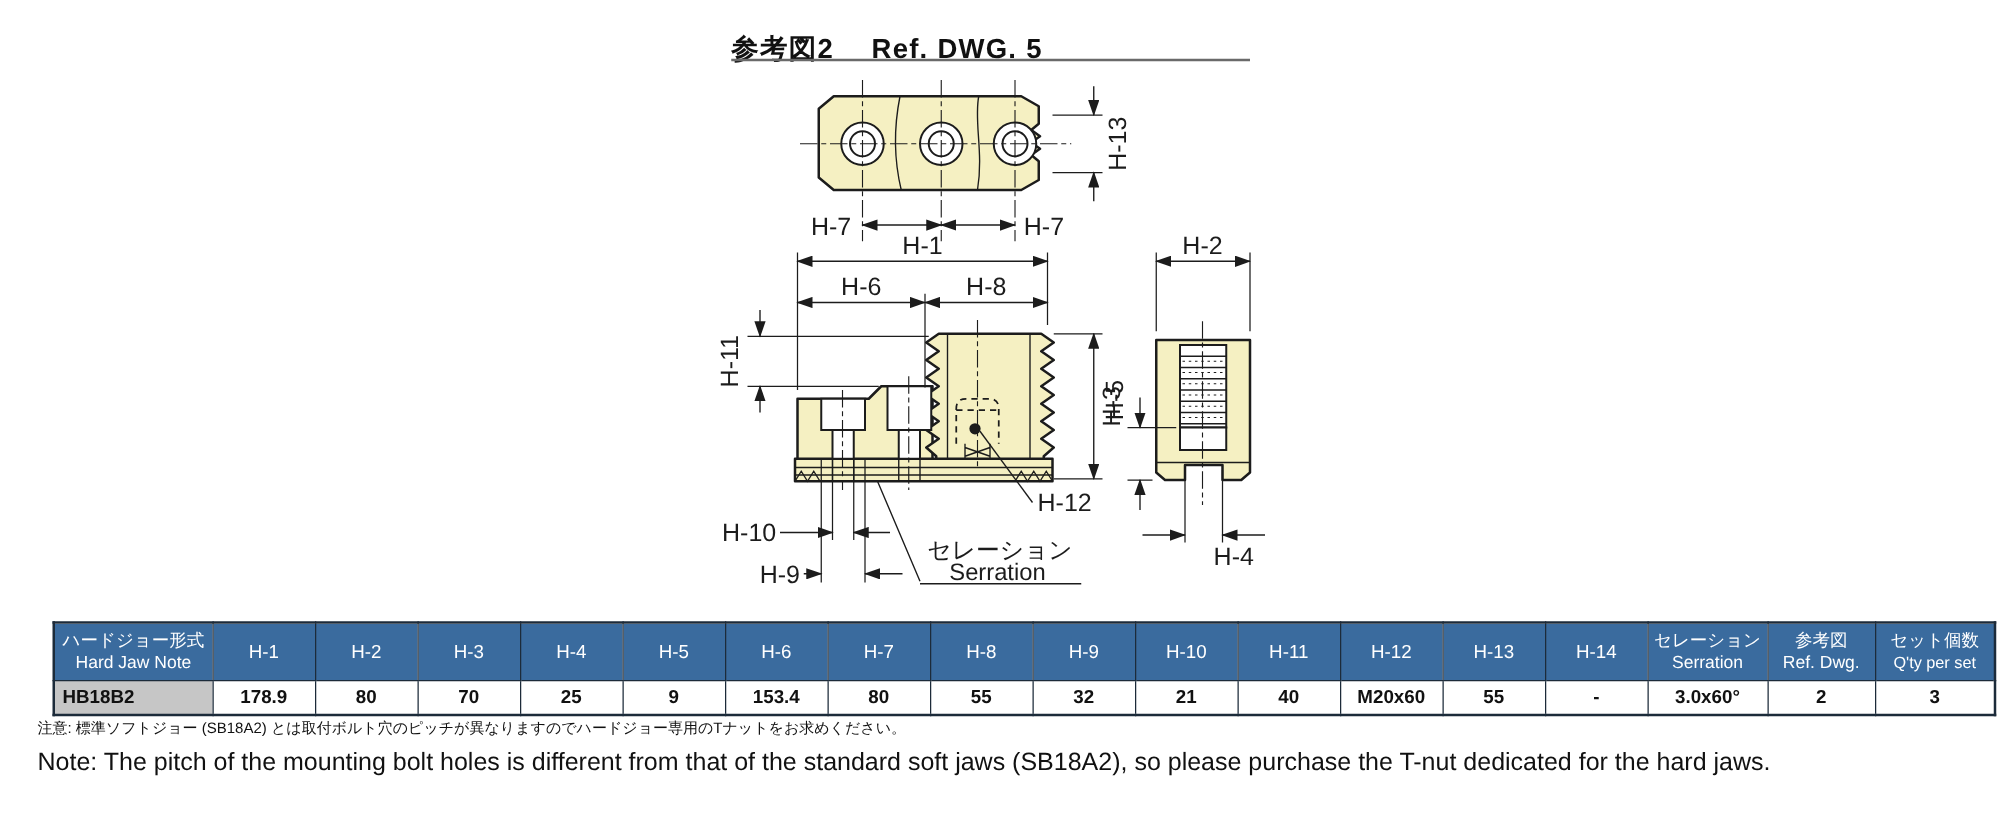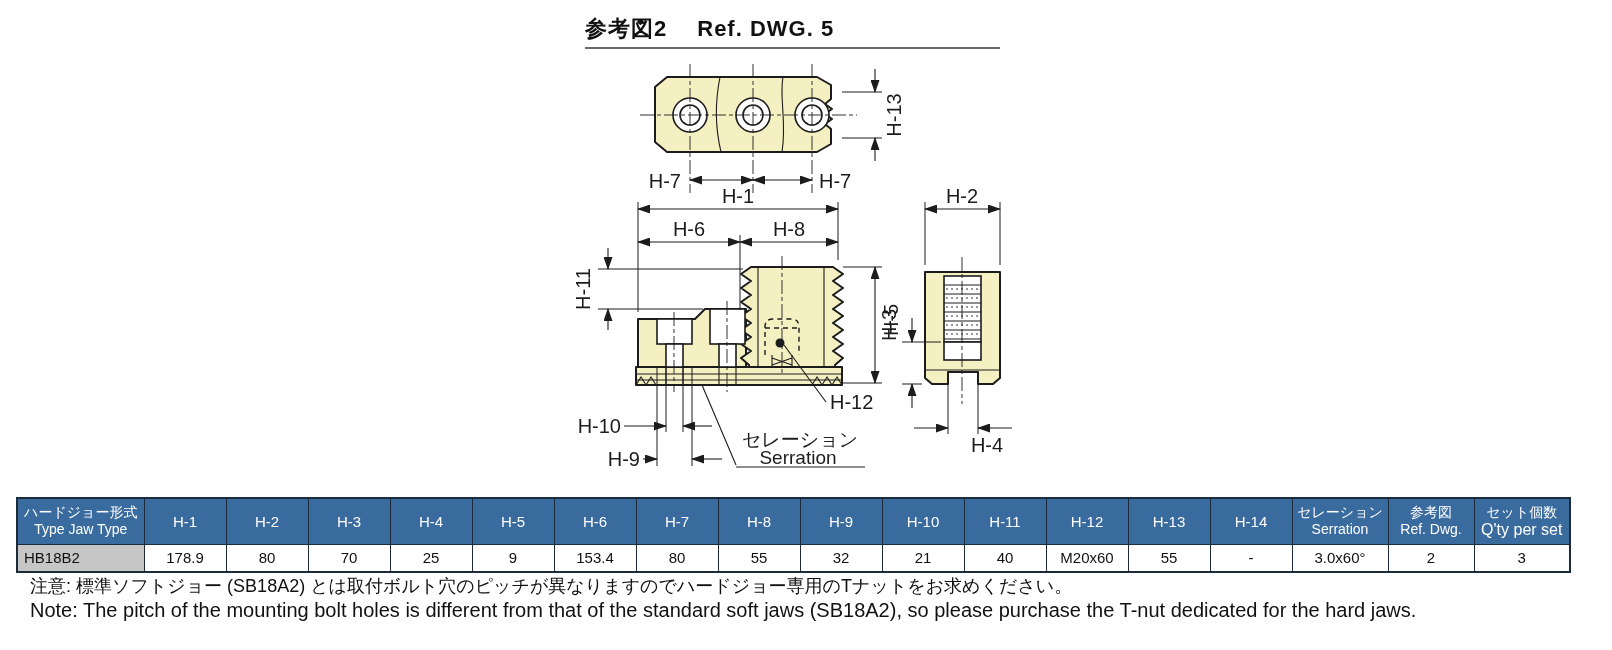--- a/index.html
+++ b/index.html
@@ -8,54 +8,54 @@
     --header-bg:#3A6B9E;
     --header-text:#FFFFFF;
     --type-bg:#C6C6C6;
     --tborder:#1C2B3A;
   }
   *{margin:0;padding:0;box-sizing:border-box;}
   body{
     width:1612px;height:650px;position:relative;background:#fff;
     font-family:"Liberation Sans","DejaVu Sans",sans-serif;color:#111;overflow:hidden;
   }
-  .title-wrap{position:absolute;left:585px;top:14px;display:flex;gap:30px;align-items:baseline;}
+  .title-wrap{position:absolute;left:585px;top:24px;display:flex;gap:30px;align-items:baseline;}
   .title-jp{font-size:22px;font-weight:bold;letter-spacing:1px;}
   .title-en{font-size:22px;font-weight:bold;letter-spacing:1px;}
   .title-rule{position:absolute;left:585px;top:47px;width:415px;border-top:2px solid #6a6a6a;}
 
   svg text{font-family:"Liberation Sans","DejaVu Sans",sans-serif;}
   .body{fill:var(--fill);stroke:var(--line);stroke-width:2;stroke-linejoin:round;}
   .white{fill:#ffffff;stroke:var(--line);stroke-width:1.6;}
   .thin{fill:none;stroke:var(--line);stroke-width:1.1;}
   .cl{fill:none;stroke:var(--line);stroke-width:0.9;stroke-dasharray:14 3 4 3;}
   .dash{fill:none;stroke:var(--line);stroke-width:1.4;stroke-dasharray:5 4;}
   .dash2{fill:none;stroke:var(--line);stroke-width:0.9;stroke-dasharray:2 3;}
   .dim{fill:none;stroke:var(--line);stroke-width:1.1;}
   .ext{fill:none;stroke:var(--line);stroke-width:1;}
   .dl{font-size:20px;fill:var(--line);}
   .dls{font-size:19px;fill:var(--line);}
 
   table.spec{
-    position:absolute;left:16px;top:497px;width:1555px;
+    position:absolute;left:42px;top:497px;width:1555px;
     border-collapse:collapse;table-layout:fixed;
     border:2px solid var(--tborder);
   }
   table.spec th,table.spec td{border:1px solid var(--tborder);overflow:hidden;white-space:nowrap;}
   table.spec thead th{
     background:var(--header-bg);color:var(--header-text);
     font-weight:normal;font-size:15px;height:46px;text-align:center;vertical-align:middle;
   }
   table.spec thead th .l1{font-size:14px;line-height:17px;}
   table.spec thead th .l2{font-size:14px;line-height:17px;}
-  table.spec thead th.qty .l2{font-size:16px;}
-  table.spec tbody td{height:28px;font-size:15px;text-align:center;background:#fff;}
+  table.spec thead th.qty .l2{font-size:13px;}
+  table.spec tbody td{height:28px;font-size:15px;text-align:center;background:#fff;font-weight:bold;}
   table.spec tbody td.type{background:var(--type-bg);text-align:left;padding-left:6px;}
 
-  .note{position:absolute;left:30px;font-size:18px;color:#111;}
+  .note{position:absolute;left:30px;font-size:12px;color:#111;}
   .note-jp{top:574px;}
   .note-en{top:599px;font-size:20px;}
 </style>
 </head>
 <body>
 
 <div class="title-wrap">
   <span class="title-jp">参考図2</span>
   <span class="title-en">Ref. DWG. 5</span>
 </div>
@@ -194,21 +194,21 @@
     <col style="width:82px">
       <col style="width:82px">
     <col style="width:96px">
       <col style="width:86px">
       <col style="width:96px">
   </colgroup>
   <thead>
     <tr>
       <th>
         <div class="l1">ハードジョー形式</div>
-        <div class="l2">Type Jaw Type</div>
+        <div class="l2">Hard Jaw Note</div>
       </th>
       <th>H-1</th>
       <th>H-2</th>
       <th>H-3</th>
       <th>H-4</th>
       <th>H-5</th>
       <th>H-6</th>
       <th>H-7</th>
       <th>H-8</th>
       <th>H-9</th>

